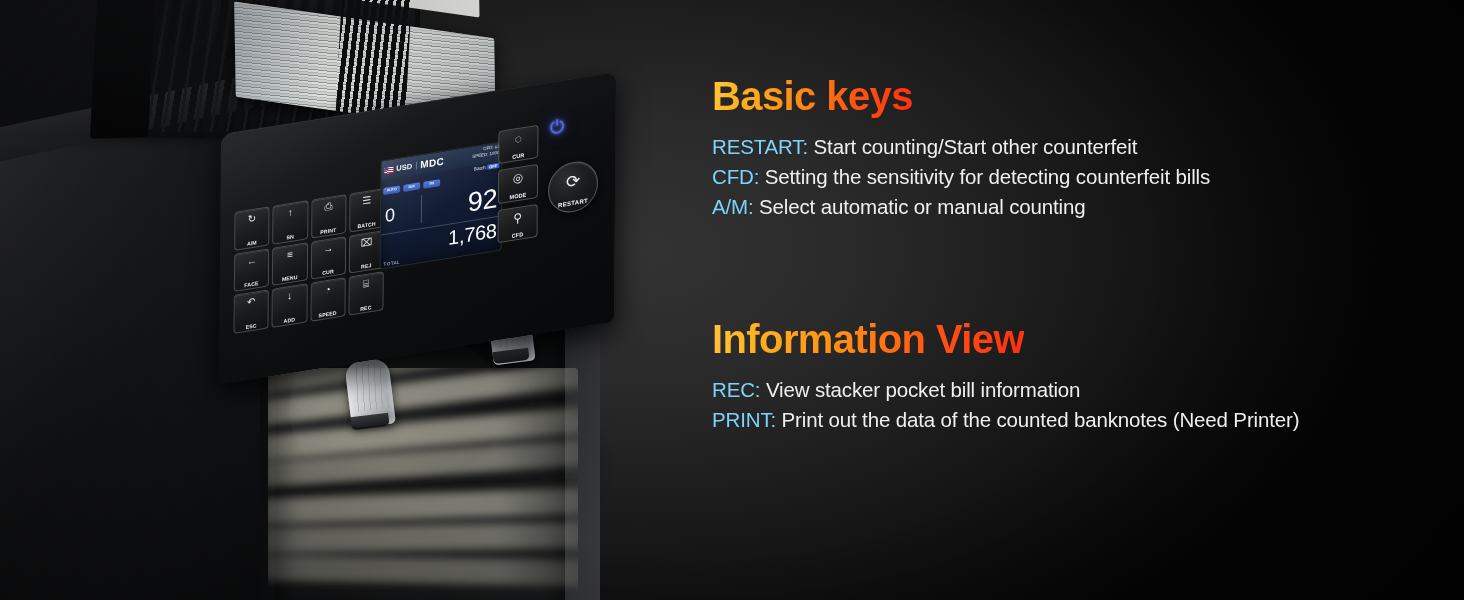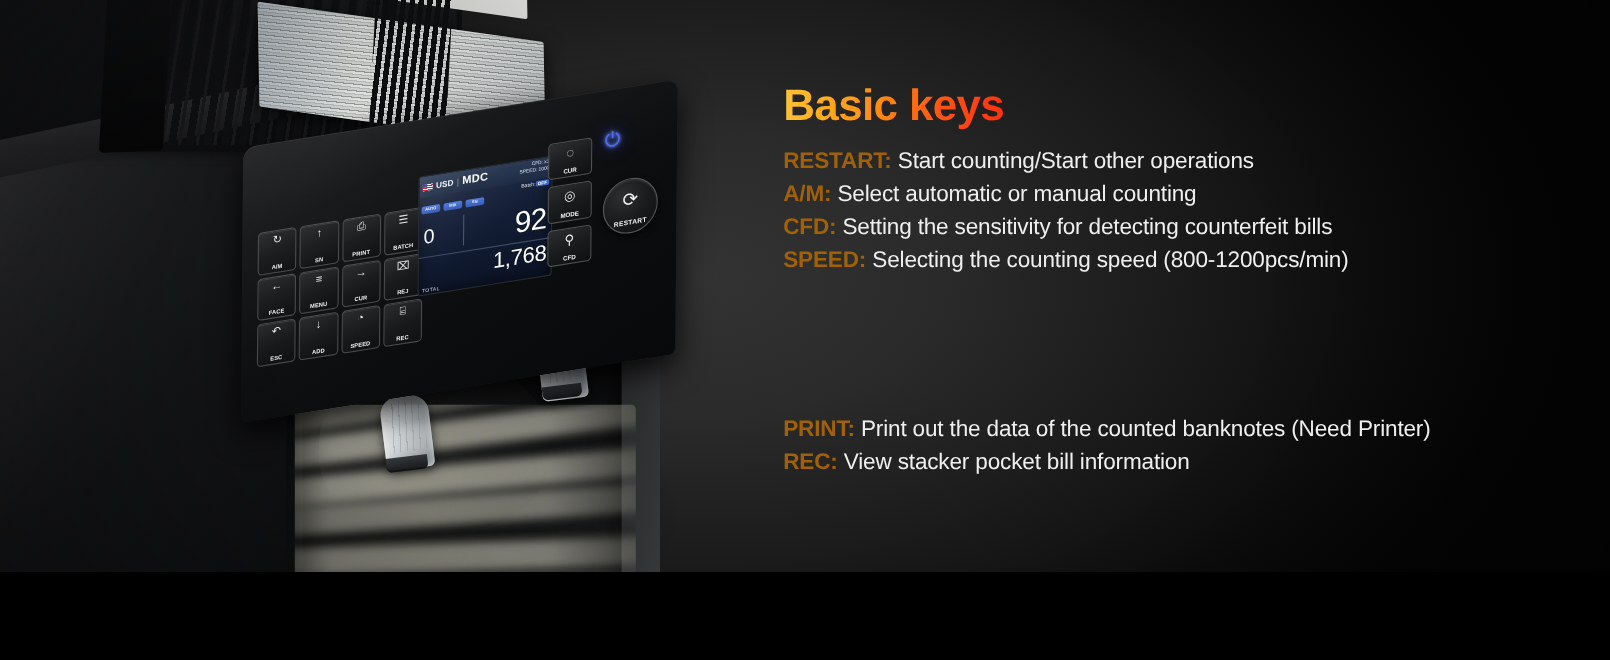--- a/index.html
+++ b/index.html
@@ -3,21 +3,21 @@
 <meta charset="utf-8">
 <style>
   html, body {
     margin: 0;
     padding: 0;
     background: #000;
   }
   .stage {
     position: relative;
     width: 1464px;
-    height: 520px;
+    height: 600px;
     overflow: hidden;
     background: #070707;
     font-family: "Liberation Sans", sans-serif;
   }
   
   .bg-base {
     position: absolute;
     inset: 0;
     background:
       radial-gradient(ellipse 760px 470px at 640px 250px, #333333 0%, #2a2a2a 28%, #1d1d1d 52%, #121212 72%, #0a0a0a 88%, #050505 100%),
@@ -494,22 +494,22 @@
 
   .list li {
     font-family: "Liberation Sans", sans-serif;
     font-size: 20.5px;
     line-height: 30px;
     color: #f4f4f4;
     white-space: nowrap;
     letter-spacing: -0.15px;
   }
   .list li .k {
-    font-weight: bold;
-    color: #a16207;
+    font-weight: normal;
+    color: #7dd3fc;
   }
   .list li .d {
     font-weight: normal;
     color: #efefef;
   }
 </style>
 </head>
 <body>
 
 <div class="stage">
@@ -674,37 +674,35 @@
   </div>
 
   <div class="bg-vignette"></div>
 
   <div class="content">
 
     <h2 class="section-title" id="title-basic">Basic keys</h2>
 
     <ul class="list" id="list-basic">
       <li>
-        <span class="k">RESTART:</span><span class="d"> Start counting/Start other operations</span>
-      </li>
-      <li>
-        <span class="k">A/M:</span><span class="d"> Select automatic or manual counting</span>
+        <span class="k">RESTART:</span><span class="d"> Start counting/Start other counterfeit</span>
       </li>
       <li>
         <span class="k">CFD:</span><span class="d"> Setting the sensitivity for detecting counterfeit bills</span>
       </li>
       <li>
-        <span class="k">SPEED:</span><span class="d"> Selecting the counting speed (800-1200pcs/min)</span>
+        <span class="k">A/M:</span><span class="d"> Select automatic or manual counting</span>
       </li>
     </ul>
 
+    <h2 class="section-title" id="title-info">Information View</h2>
 
     <ul class="list" id="list-info">
+      <li>
+        <span class="k">REC:</span><span class="d"> View stacker pocket bill information</span>
+      </li>
       <li>
         <span class="k">PRINT:</span><span class="d"> Print out the data of the counted banknotes (Need Printer)</span>
       </li>
-      <li>
-        <span class="k">REC:</span><span class="d"> View stacker pocket bill information</span>
-      </li>
     </ul>
 
   </div>
 </div>
 
 </body></html>

